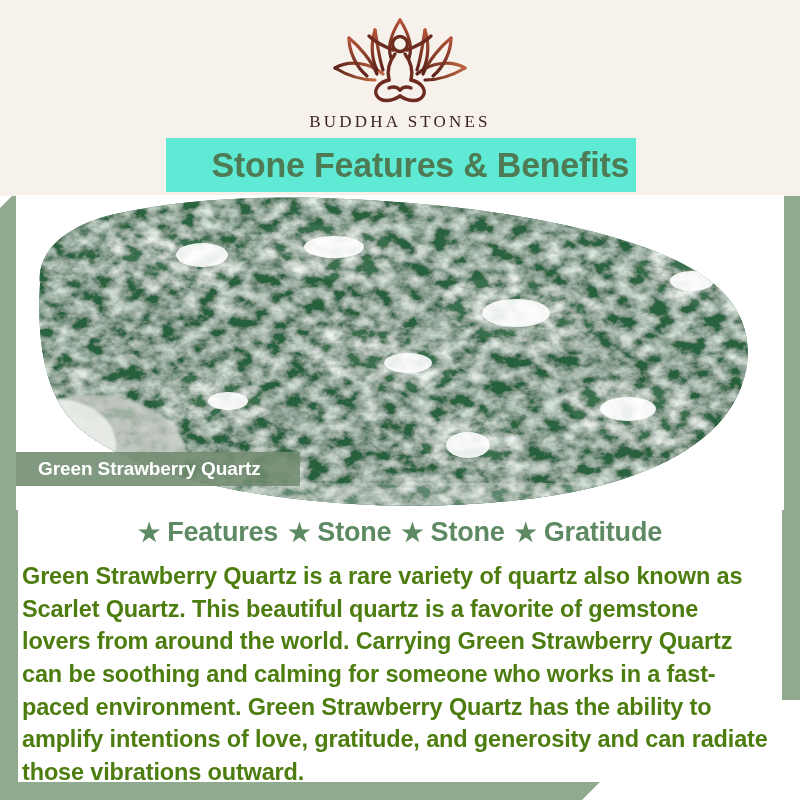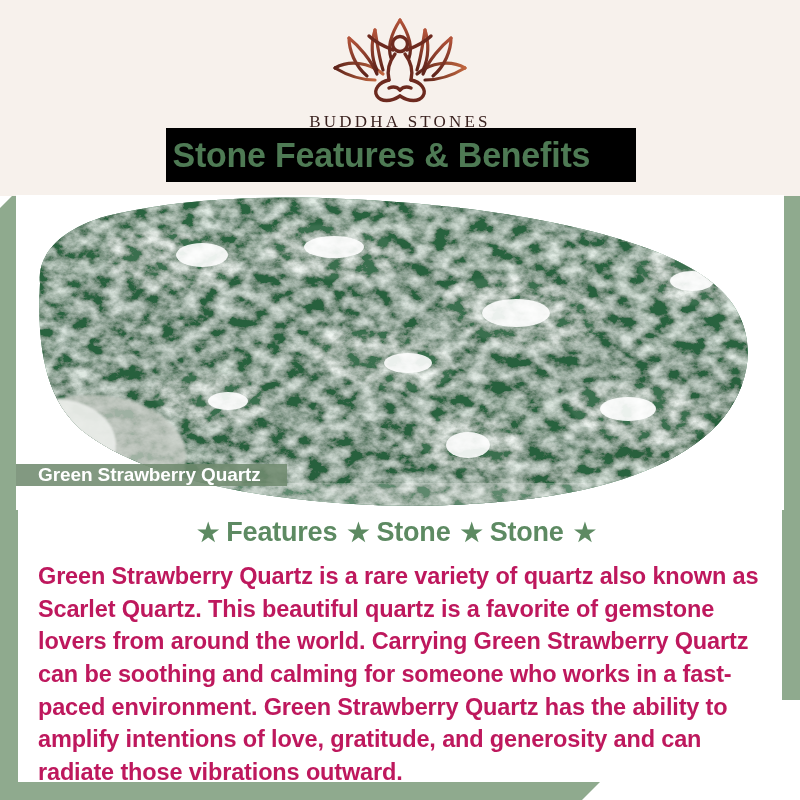--- a/index.html
+++ b/index.html
@@ -87,27 +87,27 @@
     font-family: "Liberation Serif", serif;
     font-size: 17px;
     letter-spacing: 3.2px;
     color: #3b2320;
     text-align: center;
   }
 
   .title-band {
     position: absolute;
     left: 166px;
-    top: 128px;
+    top: 138px;
     width: 470px;
     height: 54px;
-    background: #000000;
+    background: #5eead4;
     display: flex;
     align-items: center;
-    justify-content: flex-start;
+    justify-content: flex-end;
   }
   .title-text {
     font-family: "Liberation Sans Narrow", "Liberation Sans", sans-serif;
     font-size: 35px;
     font-weight: bold;
     color: #4e7a54;
     letter-spacing: -0.2px;
     white-space: nowrap;
     transform: scaleX(0.97);
   }
@@ -129,26 +129,26 @@
     width: 768px;
     height: 315px;
     display: block;
   }
 
   .photo-caption {
     position: absolute;
     left: 0;
     bottom: 24px;
     min-width: 268px;
-    height: 22px;
+    height: 34px;
     background: rgba(113, 139, 112, 0.88);
     display: flex;
     align-items: center;
     padding-left: 22px;
-    padding-right: 26px;
+    padding-right: 39px;
     box-sizing: border-box;
   }
   .photo-caption-text {
     font-family: "Liberation Sans Narrow", "Liberation Sans", sans-serif;
     font-size: 19px;
     font-weight: bold;
     color: #ffffff;
     white-space: nowrap;
     letter-spacing: -0.1px;
   }
@@ -182,26 +182,26 @@
     font-size: 25px;
     line-height: 1;
     margin-right: 7px;
     margin-left: 10px;
     color: #5d8a62;
   }
   .feature-item:first-child .feature-star { margin-left: 0; }
 
   .body-text {
     margin-top: 8px;
-    padding: 0 14px 0 20px;
+    padding: 0 14px 0 4px;
     font-family: "Liberation Sans Narrow", "Liberation Sans", sans-serif;
     font-size: 23.5px;
     font-weight: bold;
     line-height: 1.39;
-    color: #be185d;
+    color: #4d7c0f;
     letter-spacing: -0.15px;
     text-align: left;
   }
 </style>
 </head>
 <body>
 
 <div id="page">
 
   <div class="deco deco-top"></div>
@@ -368,19 +368,20 @@
       <span class="feature-item">
         <span class="feature-star">★</span>
         <span>Stone</span>
       </span>
       <span class="feature-item">
         <span class="feature-star">★</span>
         <span>Stone</span>
       </span>
       <span class="feature-item">
         <span class="feature-star">★</span>
+        <span>Gratitude</span>
       </span>
     </div>
 
     <p class="body-text">Green Strawberry Quartz is a rare variety of quartz also known as Scarlet Quartz. This beautiful quartz is a favorite of gemstone lovers from around the world. Carrying Green Strawberry Quartz can be soothing and calming for someone who works in a fast-paced environment. Green Strawberry Quartz has the ability to amplify intentions of love, gratitude, and generosity and can radiate those vibrations outward.</p>
   </div>
 
 </div>
 
 </body></html>

